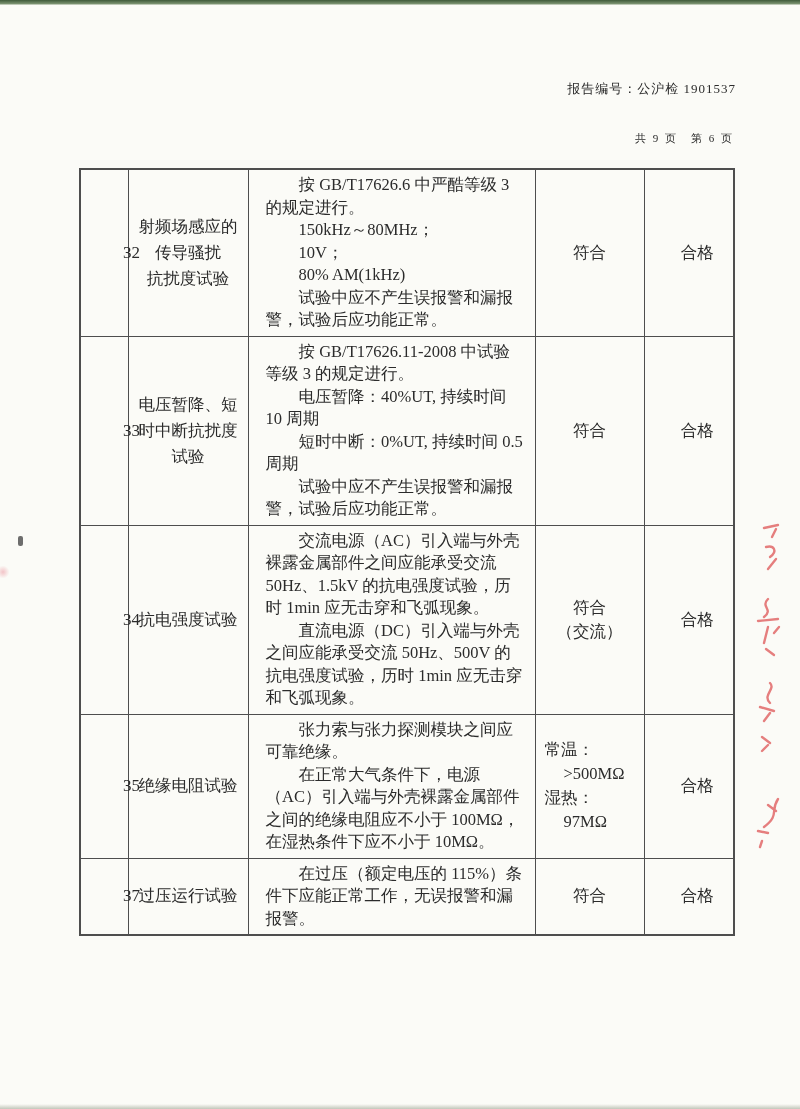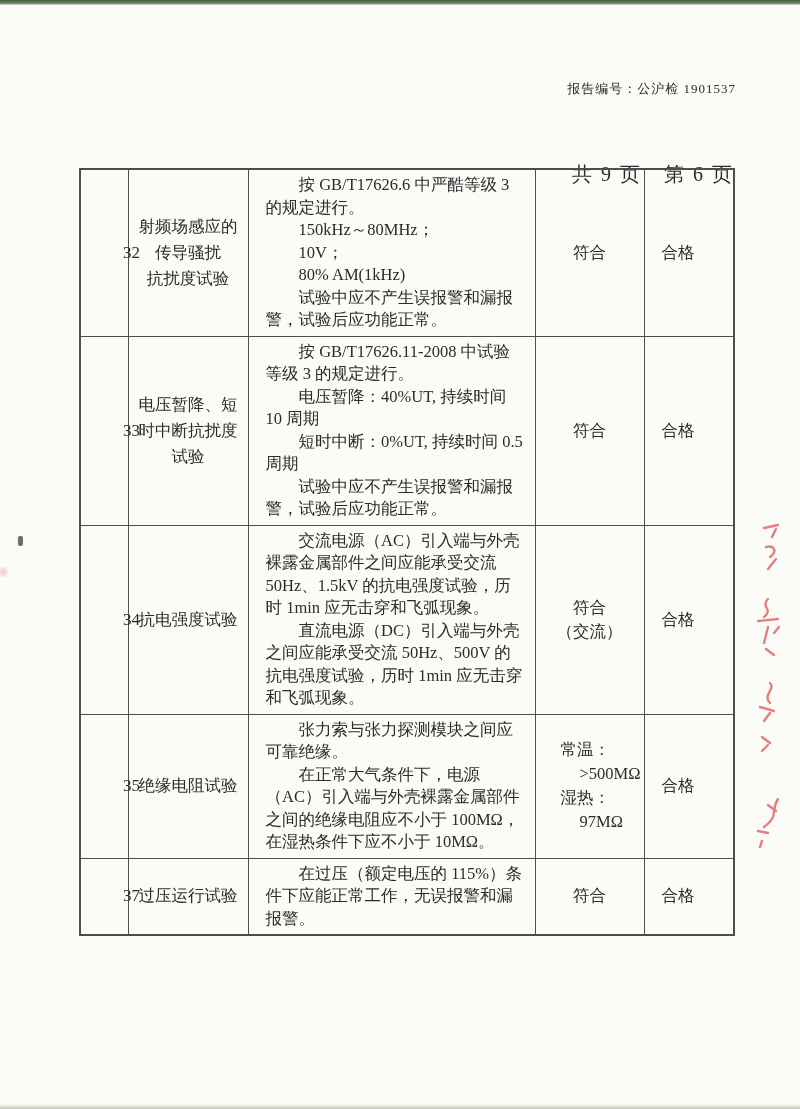--- a/index.html
+++ b/index.html
@@ -32,22 +32,22 @@
     position:absolute;top:80px;right:64px;
     font-size:13px;letter-spacing:1px;
   }
   .page-title{
     position:absolute;top:100px;left:0;width:100%;
     text-align:center;
     font-size:35px;font-weight:bold;
     letter-spacing:6px;text-indent:6px;
   }
   .page-info{
-    position:absolute;top:161px;right:66px;
-    font-size:20px;letter-spacing:2px;
+    position:absolute;top:131px;right:66px;
+    font-size:11px;letter-spacing:2px;
   }
   table.results{
     position:absolute;left:79px;top:168px;
     width:654px;
     border-collapse:collapse;table-layout:fixed;
     border:2px solid var(--border);
     font-size:16.5px;
   }
   table.results td,table.results th{
     border:1px solid var(--border);
@@ -63,22 +63,22 @@
   tr.header-row th{text-align:center;font-size:16.5px;}
   tbody.rows tr:nth-child(1){height:160px;}
   tbody.rows tr:nth-child(2){height:170px;}
   tbody.rows tr:nth-child(3){height:162px;}
   tbody.rows tr:nth-child(4){height:139px;}
   tbody.rows tr:nth-child(5){height:60px;}
   tbody.rows tr:nth-child(6){height:74px;}
   td.td-no{text-align:center;font-size:17px;padding-left:42px;}
   td.td-item{text-align:center;padding:2px 3px;line-height:26px;}
   td.td-req{padding:4px 8px 4px 17px;line-height:22.5px;}
-  td.td-result{padding:2px 20px;line-height:24px;}
-  td.td-judgment{text-align:left;padding-left:17px;}
+  td.td-result{padding:2px 4px;line-height:24px;}
+  td.td-judgment{text-align:center;padding-left:17px;}
   .p-indent{text-indent:2em;text-align:left;}
   .p-center{text-align:center;}
   .p-left{text-align:left;padding-left:5px;}
   .p-left-indent{text-align:left;padding-left:24px;}
   
   .seal-marks{position:absolute;left:746px;top:515px;pointer-events:none;}
   .speck-1{
     position:absolute;left:18px;top:536px;width:5px;height:10px;
     background:#4a4a4a;border-radius:2px;opacity:.8;
   }

